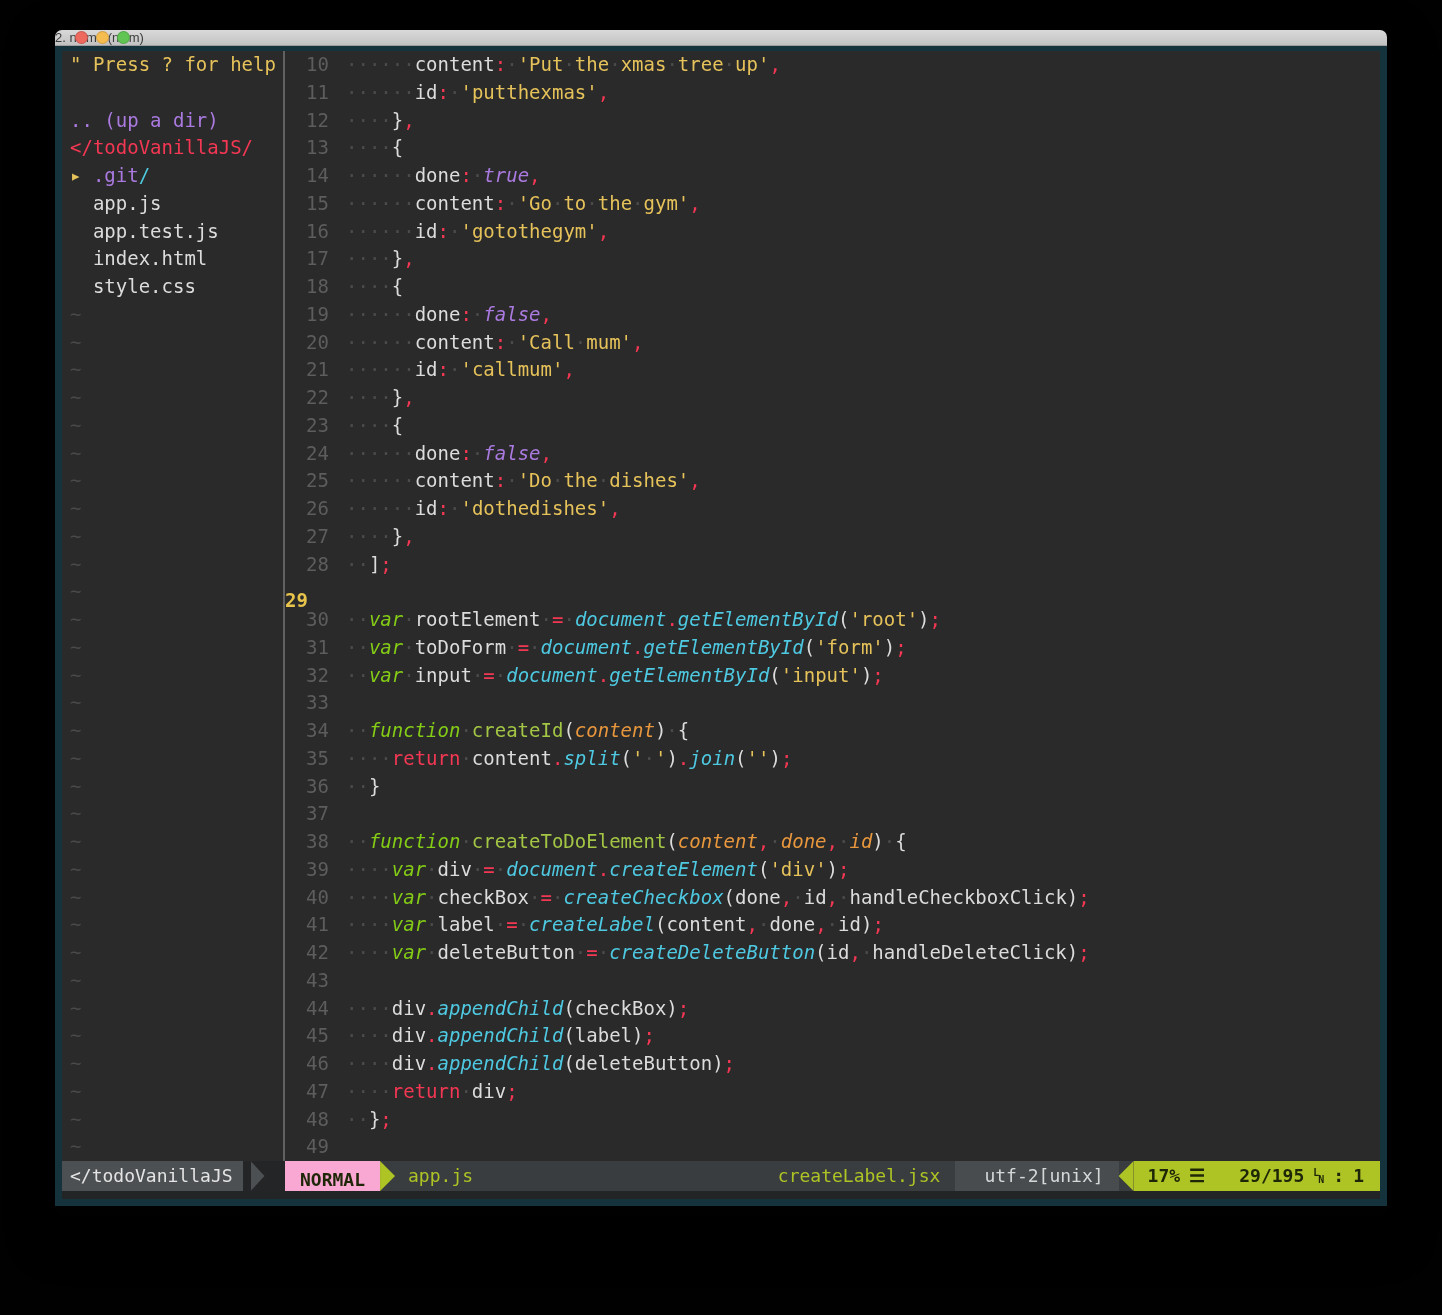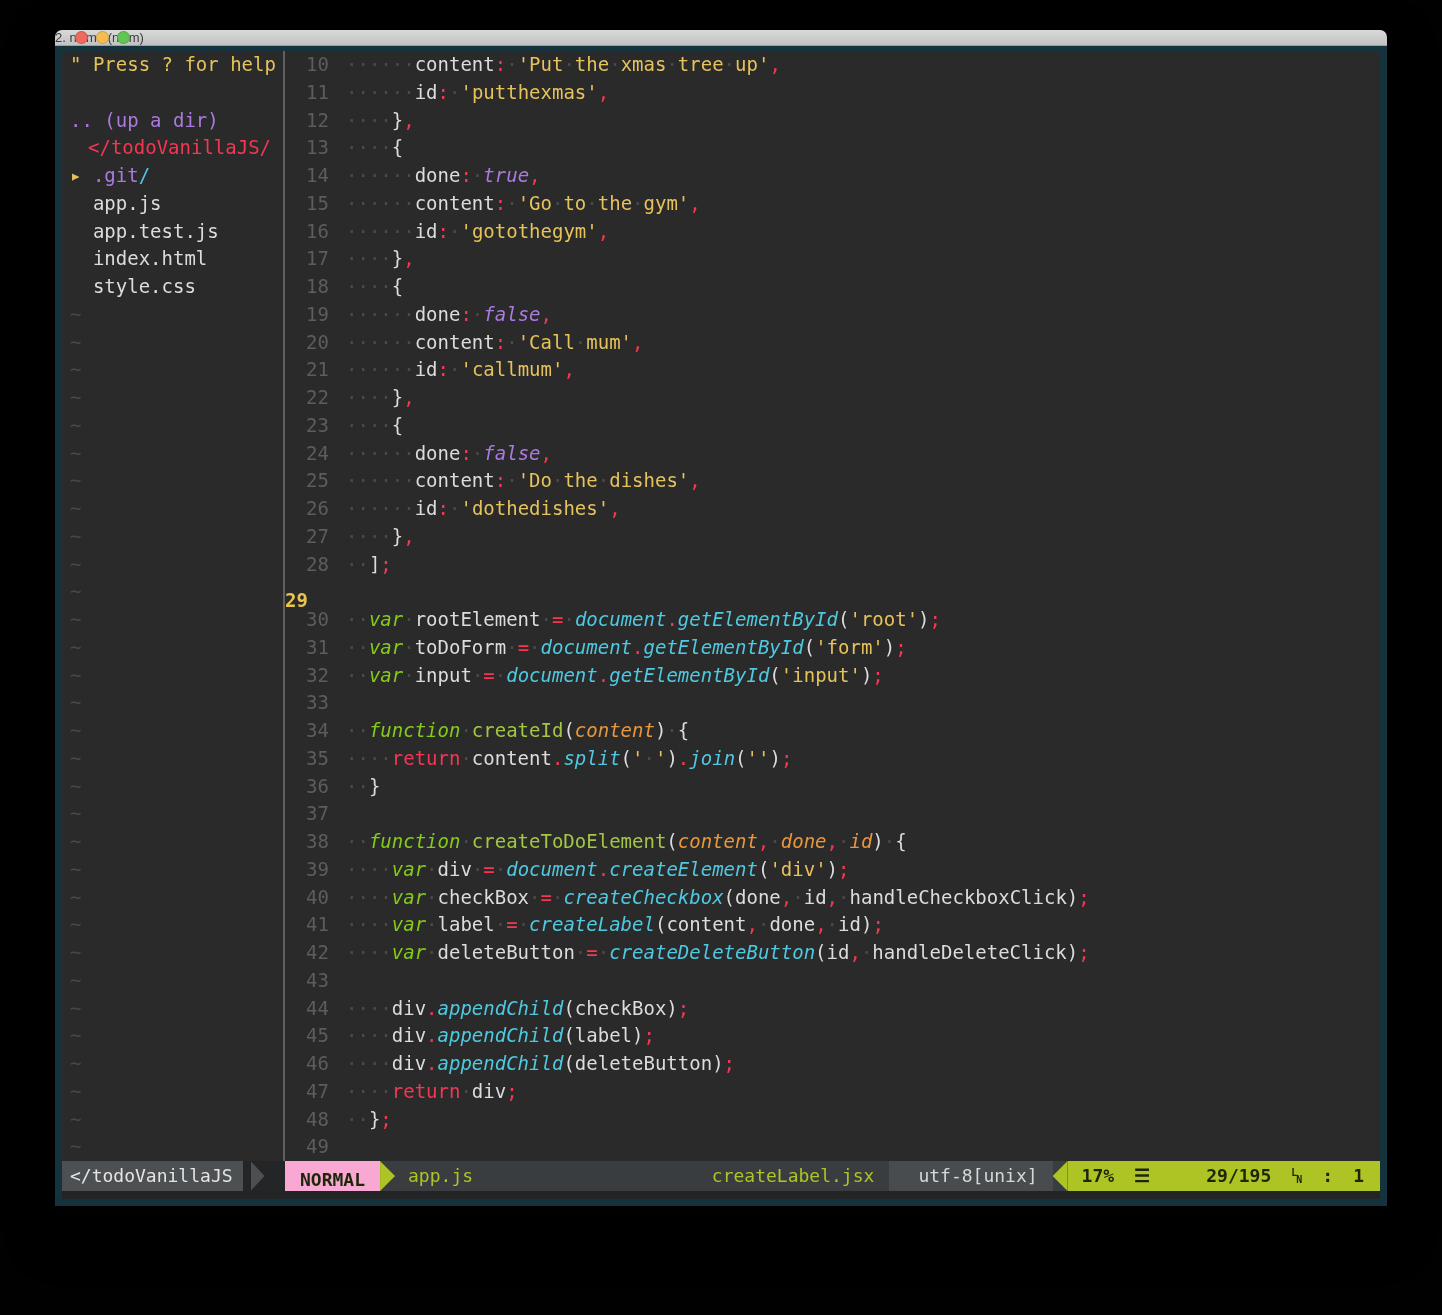--- a/index.html
+++ b/index.html
@@ -37,21 +37,21 @@
   .tok-p{color:#dcdcdc;}
   .tok-r{color:#f43753;}
   .tok-s{color:#e6c25a;}
   .tok-k{color:#84cc16;font-style:italic;}
   .tok-c{color:#4ec9e1;font-style:italic;}
   .tok-f{color:#a3c644;}
   .tok-o{color:#e8973d;font-style:italic;}
   .tok-b{color:#ab7ae0;font-style:italic;}
   .tok-y{color:#e6c25a;}
   .tok-pu{color:#ab7ae0;}
-  .tok-pk{color:#f43753;margin-left:18px;}
+  .tok-pk{color:#f43753;}
   .tok-cy{color:#4ec9e1;}
   .dot{color:#4b4b4b;}
 
   
   .statusbar{height:30px;display:flex;font-family:"DejaVu Sans Mono",monospace;
     font-size:18px;line-height:30px;white-space:pre;background:#232526;}
   .tree-status{width:223px;display:flex;background:#232526;gap:8px;}
   .tree-status-label{background:#4d5053;color:#e4e4e4;padding:0 10px 0 8px;}
   .tree-arrow{width:14px;background:#4d5053;clip-path:polygon(0 0,100% 50%,0 100%);}
   .ed-status{flex:1;background:#3a3d3f;display:flex;align-items:stretch;overflow:hidden;}
@@ -59,21 +59,21 @@
   .mode-arrow{width:15px;background:#aec425;clip-path:polygon(0 0,100% 50%,0 100%);}
   .fname{color:#aec425;margin-left:13px;}
   .spacer{flex:1;}
   .psep{width:14px;}
   .psep .tri{width:100%;height:100%;background:#2b2d2f;clip-path:polygon(100% 0,0 50%,100% 100%);}
   .psep.on-enc{background:#484c4f;}
   .ftype{color:#aec425;padding:0 15px;}
   .enc{background:#484c4f;color:#d6d8d8;padding:0 15px;}
   .lime-arrow{width:15px;background:#aec425;clip-path:polygon(100% 0,0 50%,100% 100%);}
   .green-seg{background:#aec425;color:#1d2606;font-weight:bold;display:flex;
-    align-items:center;padding:0 16px 0 14px;gap:20px;}
+    align-items:center;padding:0 16px 0 14px;gap:9px;}
   .green-seg .biggap{width:16px;}
   .lnglyph{display:inline-flex;flex-direction:column;font-size:10px;line-height:8px;font-weight:bold;}
   .lnglyph i{font-style:normal;}
   .lnglyph i.n2{margin-left:5px;margin-top:-1px;}
   .cmdline{height:8px;background:#222425;}
 </style>
 </head>
 <body>
 
 <div class="window">
@@ -99,21 +99,21 @@
         <span class="tree-arrow"></span>
       </div>
       <div class="ed-status">
         <span class="mode">NORMAL</span>
         <span class="mode-arrow"></span>
         <span class="fname">app.js</span>
         <span class="spacer"></span>
         <span class="psep"><span class="tri"></span></span>
         <span class="ftype">createLabel.jsx</span>
         <span class="psep on-enc"><span class="tri"></span></span>
-        <span class="enc">utf-8[unix]</span>
+        <span class="enc">utf-2[unix]</span>
         <span class="lime-arrow"></span>
         <span class="green-seg">
           <span>17%</span>
           <span>☰</span>
           <span class="biggap"></span>
           <span>29/195</span>
           <span class="lnglyph"><i>L</i><i class="n2">N</i></span>
           <span>:</span>
           <span>1</span>
         </span>

